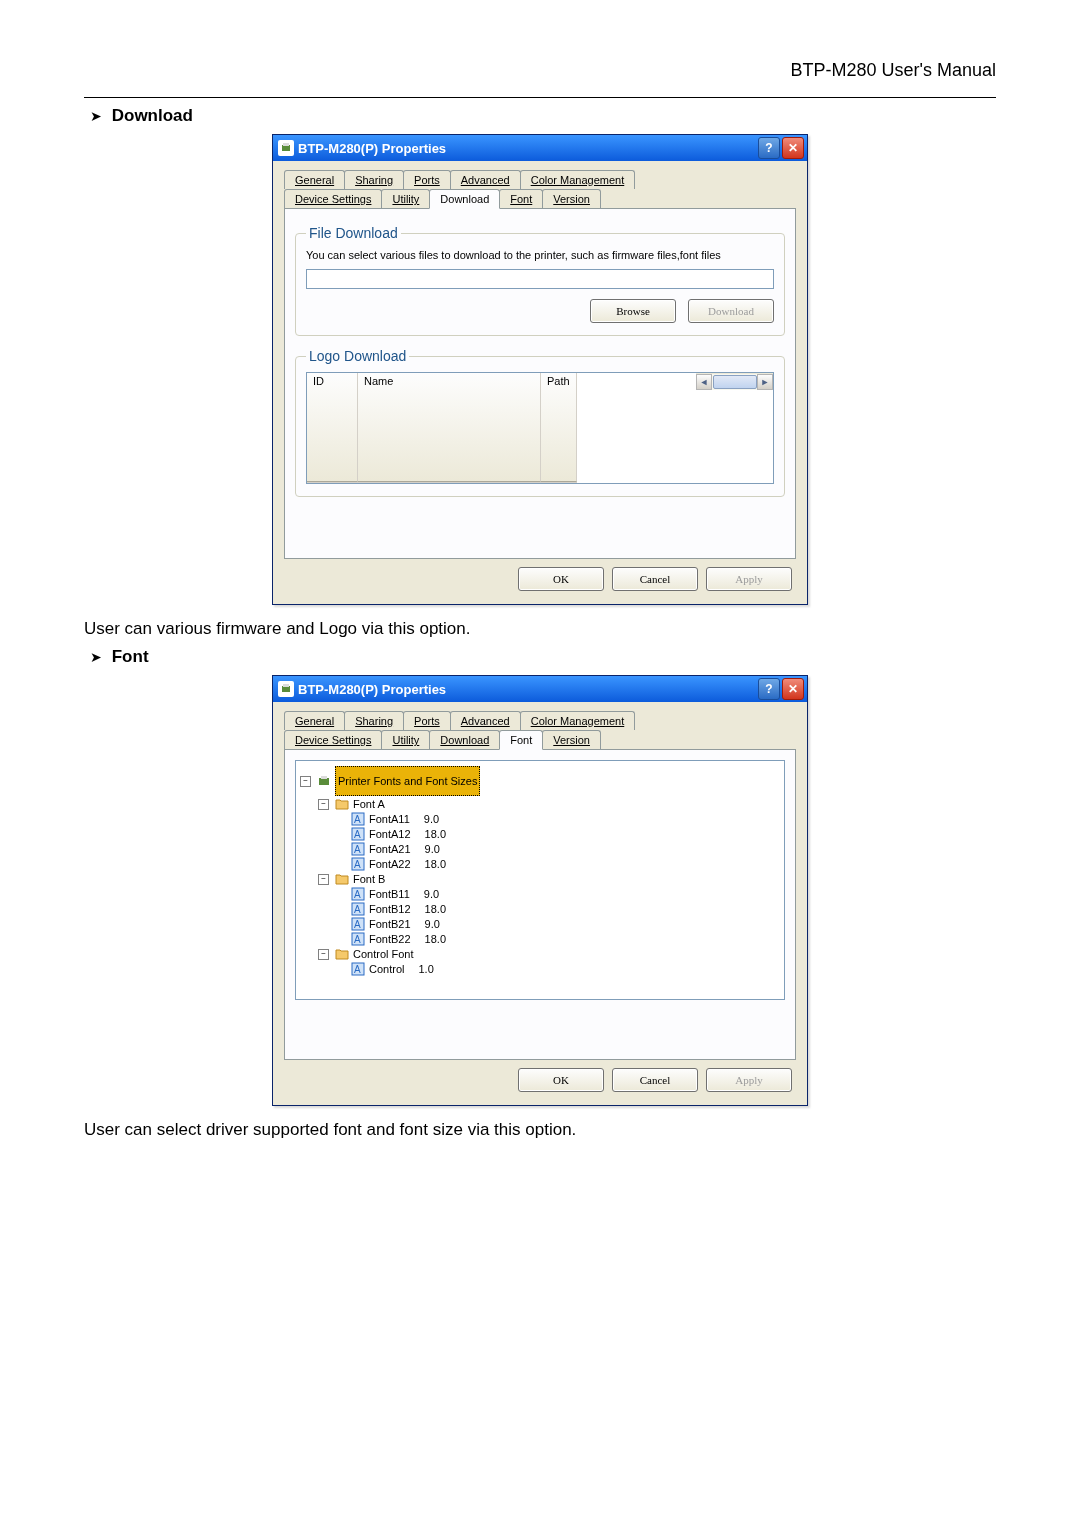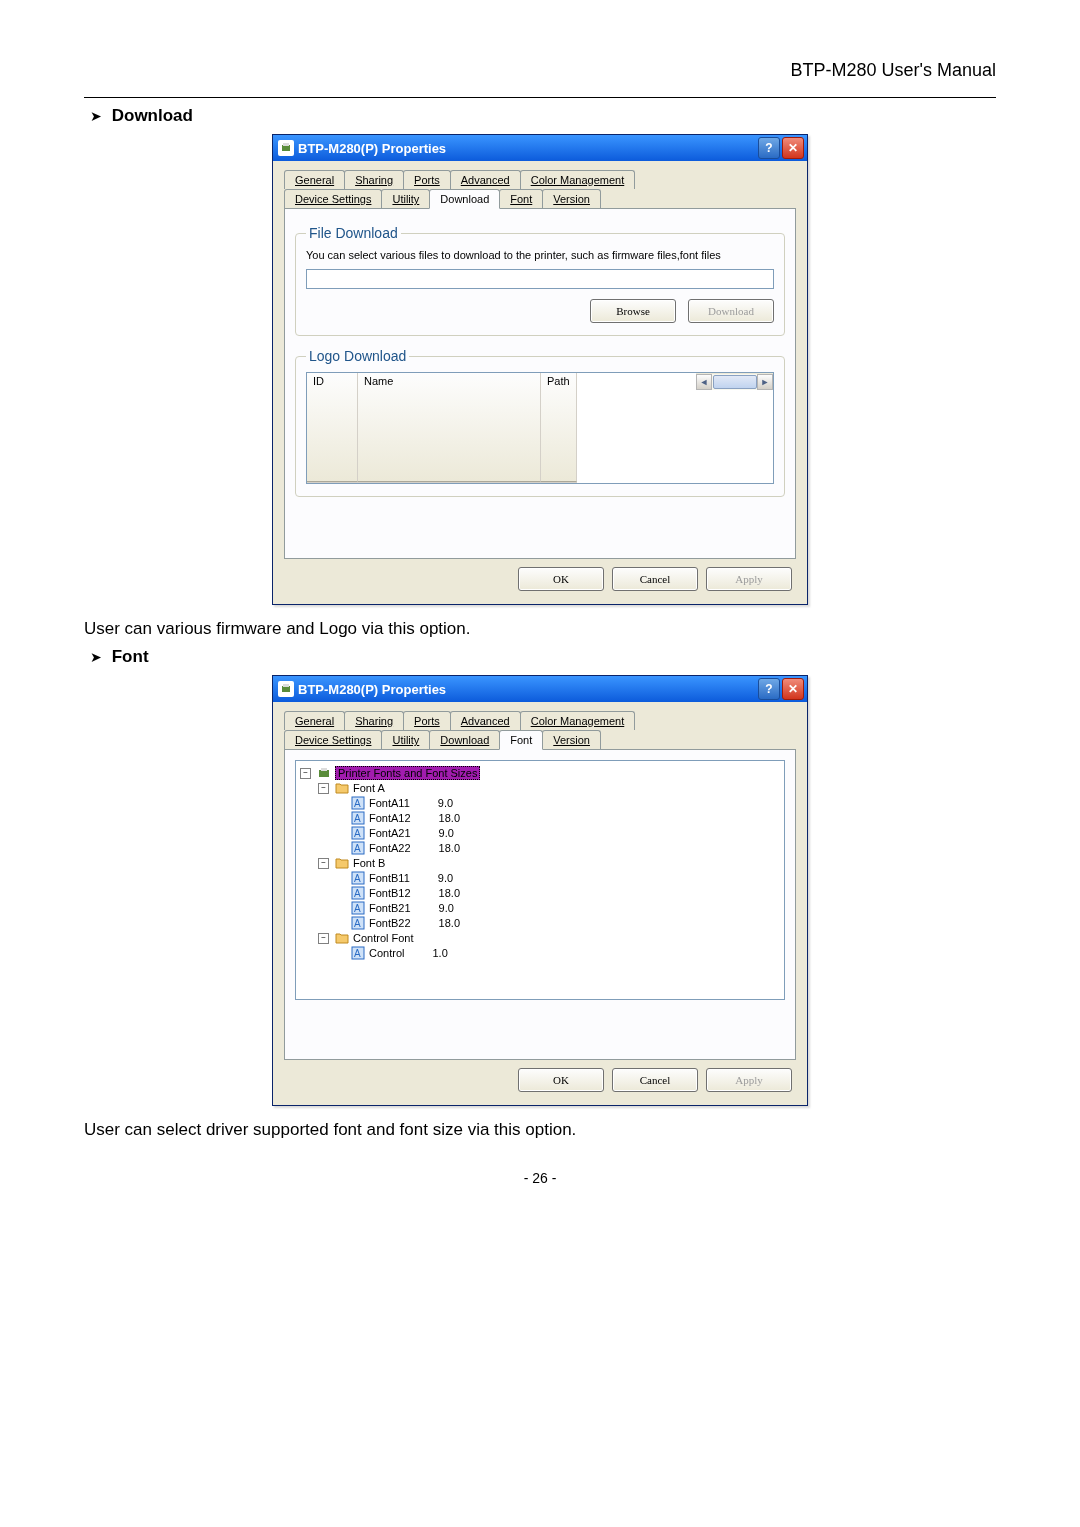--- a/index.html
+++ b/index.html
@@ -212,25 +212,25 @@
   }
   .tree-icon {
     width: 14px; height: 14px;
     display: inline-flex; align-items: center; justify-content: center;
     font-size: 11px;
   }
   .ico-printer { color: #5a8c3a; }
   .ico-folder { color: #d98a00; }
   .ico-font { color: #2a6bc4; }
   .highlighted {
-    background: #a21caf;
+    background: #eab308;
     border: 1px dotted #000;
-    padding: 0 2px;
-  }
-  .font-size { margin-left: 24px; }
+    padding: 8px 2px;
+  }
+  .font-size { margin-left: 10px; }
   .desc-line { padding: 8px 2px 0 2px; font-size: 11px; }
 
   .page-num { text-align: center; font-size: 14px; margin-top: 30px; }
 </style>
 </head>
 <body>
 
 <div class="page">
 
   <div class="header-line">BTP-M280 User's Manual</div>
@@ -501,14 +501,13 @@
           <div class="win-btn">OK</div>
           <div class="win-btn">Cancel</div>
           <div class="win-btn disabled">Apply</div>
         </div>
       </div>
     </div>
   </div>
 
   <div class="body-text">User can select driver supported font and font size via this option.</div>
 
-  <div class="page-num">- 26 -</div>
 </div>
 
 </body></html>

